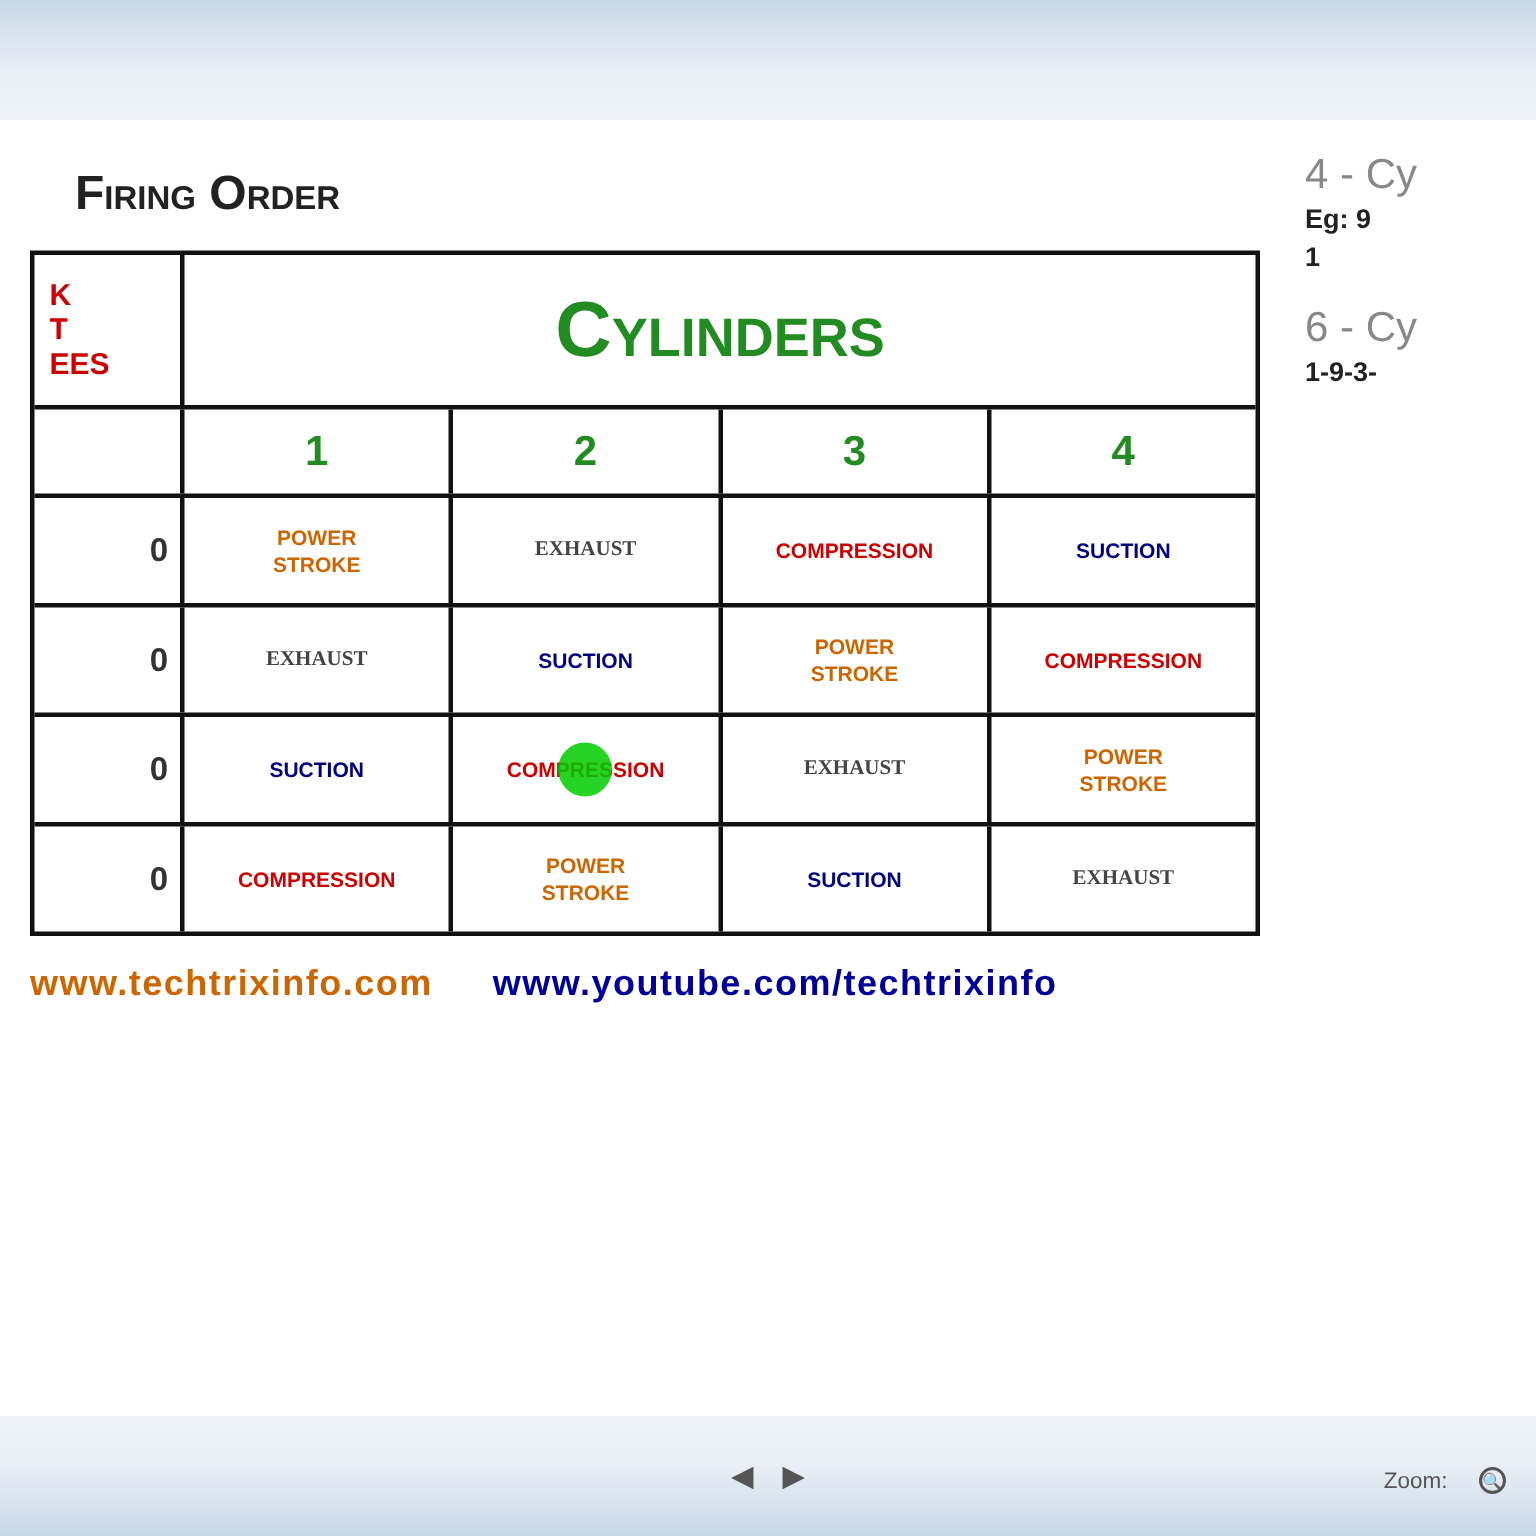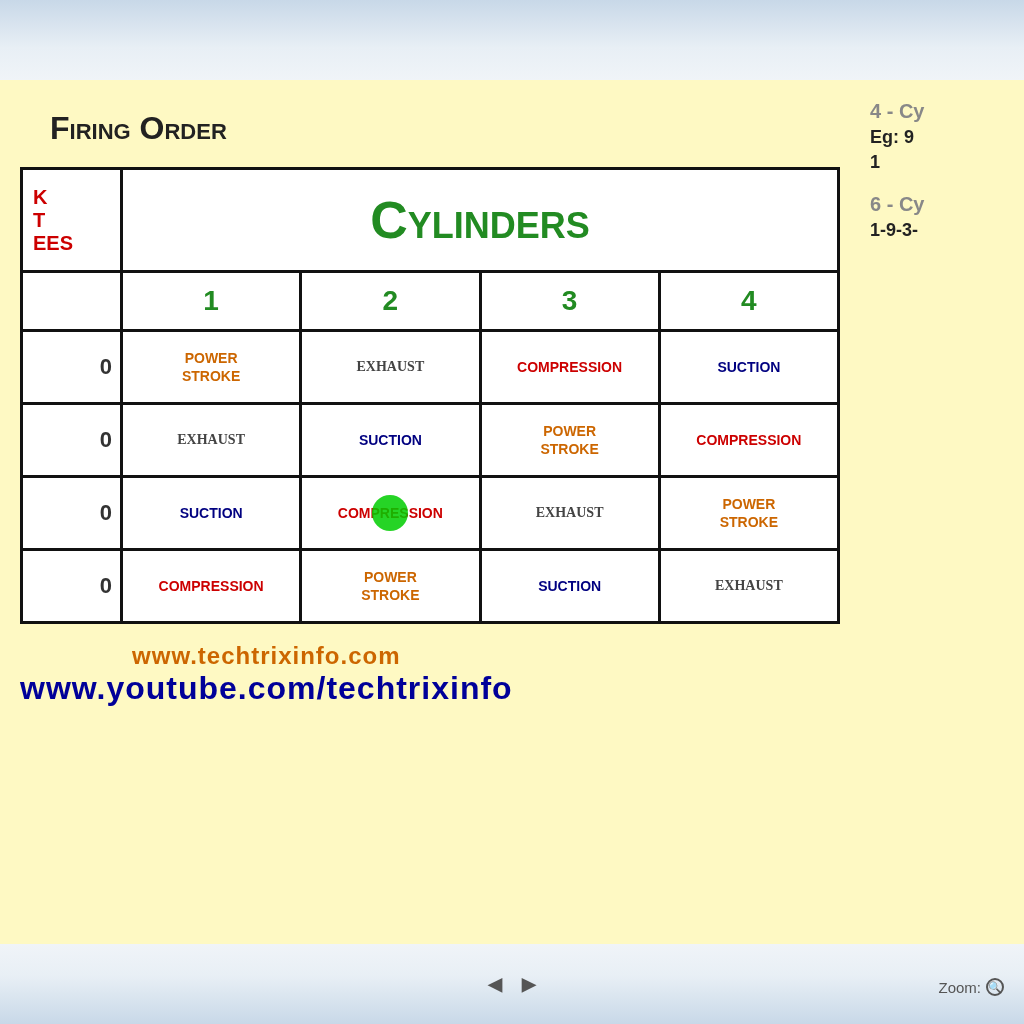--- a/index.html
+++ b/index.html
@@ -14,21 +14,21 @@
 
     .top-bar {
       width: 1024px;
       height: 80px;
       background: linear-gradient(180deg, #c8d8e8 0%, #e8eff5 60%, #f0f4f8 100%);
     }
 
     .main-area {
       width: 1024px;
       height: 864px;
-      background: #fef9c3;
+      background: #ffffff;
       display: flex;
       flex-direction: row;
       position: relative;
     }
 
     .slide-area {
       flex: 1;
       padding: 30px 20px 20px 20px;
       display: flex;
       flex-direction: column;
@@ -177,56 +177,56 @@
       left: 50%;
       transform: translate(-50%, -50%);
       z-index: 10;
       opacity: 0.85;
     }
 
     .website-links {
       margin-top: 18px;
       margin-left: 0;
       display: flex;
-      flex-direction: column;
-      align-items: center;
+      align-items: flex-end;
+      gap: 40px;
     }
 
     .website-link1 {
       font-size: 24px;
       font-weight: bold;
       color: #cc6600;
       letter-spacing: 1px;
     }
 
     .website-link2 {
-      font-size: 32px;
+      font-size: 24px;
       font-weight: bold;
       color: #000099;
       letter-spacing: 1px;
     }
 
     .right-panel {
       width: 175px;
       padding: 20px 10px;
       display: flex;
       flex-direction: column;
       gap: 20px;
     }
 
     .right-section {
       display: flex;
       flex-direction: column;
       gap: 4px;
     }
 
     .right-heading {
-      font-size: 20px;
+      font-size: 28px;
       color: #888;
-      font-weight: bold;
+      font-weight: normal;
     }
 
     .right-detail {
       font-size: 18px;
       font-weight: bold;
       color: #222;
     }
 
     .bottom-bar {
       width: 1024px;
@@ -247,21 +247,21 @@
     }
 
     .zoom-label {
       position: absolute;
       right: 20px;
       bottom: 28px;
       font-size: 15px;
       color: #555;
       display: flex;
       align-items: center;
-      gap: 5px;
+      gap: 21px;
     }
 
     .zoom-icon {
       width: 18px;
       height: 18px;
       border: 2px solid #555;
       border-radius: 50%;
       display: inline-flex;
       align-items: center;
       justify-content: center;

